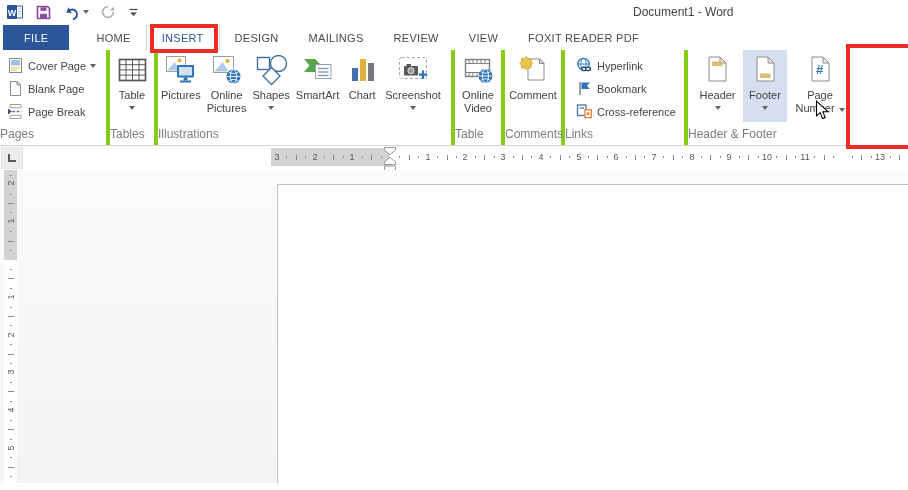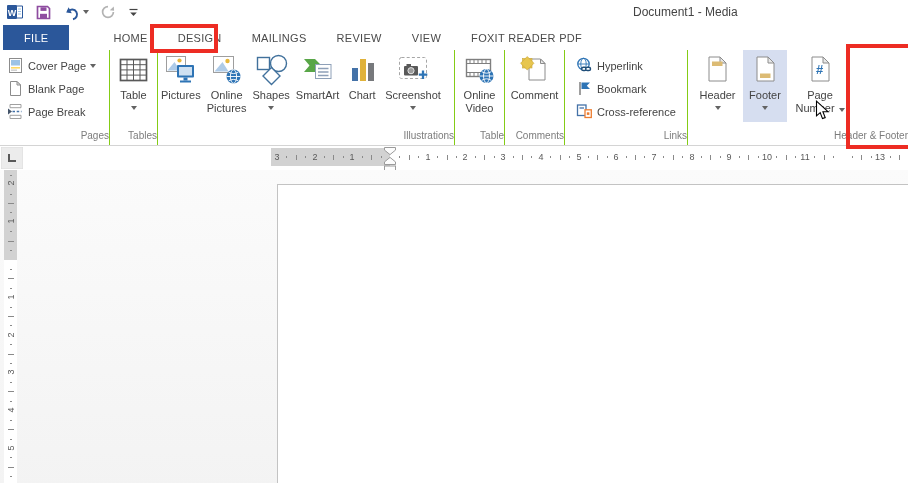--- a/index.html
+++ b/index.html
@@ -11,31 +11,31 @@
   
   #titlebar{position:absolute;left:0;top:0;width:908px;height:25px;background:#fff;}
   #qat{position:absolute;left:6px;top:2px;display:flex;align-items:center;}
   .qat-btn{display:inline-flex;align-items:center;margin-right:11px;height:20px;}
   .qat-btn svg{display:block;}
   #window-title{position:absolute;left:633px;top:5px;font-size:12px;color:#444;white-space:nowrap;}
 
   
   #tabrow{position:absolute;left:0;top:25px;width:908px;height:25px;display:flex;align-items:stretch;padding-left:3px;box-sizing:border-box;background:#fff;}
   .tab{display:flex;align-items:center;padding:0 15px;font-size:11px;letter-spacing:.3px;color:#4a4a4a;white-space:nowrap;cursor:default;}
-  .tab.file{background:var(--accent);color:#fff;padding:0 21px;margin-right:29px;}
+  .tab.file{background:var(--accent);color:#fff;padding:0 21px;margin-right:12px;}
   .tab.selected{color:var(--accent);background:#fff;border:1px solid #d9d9d9;border-bottom:none;}
 
   
   #ribbon{position:absolute;left:0;top:50px;width:908px;height:96px;background:#fff;border-bottom:1px solid #d4d4d4;box-sizing:border-box;}
   #ribbon-groups{display:flex;height:95px;}
-  .group{position:relative;height:95px;border-right:1px solid #84cc16;box-sizing:border-box;flex:0 0 auto;}
+  .group{position:relative;height:95px;border-right:4px solid #84cc16;box-sizing:border-box;flex:0 0 auto;}
   .group:last-child{border-right:none;flex:1;}
   .g-pages{width:110px}.g-tables{width:48px}.g-illustrations{width:297px}.g-apps{width:62px}
   .g-media{width:50px}.g-links{width:123px}.g-comments{width:60px}
-  .glabel{position:absolute;bottom:4px;left:0;width:100%;text-align:right;font-size:10px;color:var(--grouplabel);white-space:nowrap;}
+  .glabel{position:absolute;bottom:4px;left:0;width:100%;text-align:left;font-size:12px;color:var(--grouplabel);white-space:nowrap;}
   .gcontent{display:flex;}
   .stack{flex-direction:column;align-items:flex-start;padding:4px 0 0 3px;}
   .row{flex-direction:row;align-items:flex-start;}
   .sbtn{display:flex;align-items:center;height:23px;padding:0 4px;font-size:11px;white-space:nowrap;}
   .sbtn .sicon{width:17px;height:17px;margin-right:4px;display:inline-flex;}
   .lbtn{display:flex;flex-direction:column;align-items:center;padding:3px 3px 0 3px;min-width:40px;box-sizing:border-box;height:72px;}
   .lbtn .l1,.lbtn .l2{font-size:11px;line-height:13px;white-space:nowrap;}
   .lbtn .icon32{width:33px;height:33px;margin-bottom:3px;}
   .lbtn.hovered{background:var(--hover);}
   .dar{display:inline-block;width:0;height:0;border-left:3px solid transparent;border-right:3px solid transparent;border-top:4px solid #636363;}
@@ -117,29 +117,32 @@
         </span>
         <span class="qat-btn">
           <span>
             <svg width="13" height="14" viewBox="0 0 13 14">
               <path d="M2.5 4.5h8" stroke="#444" stroke-width="1.2"></path>
               <path d="M3.2 7.5l3.3 3.4 3.3-3.4z" fill="#444"></path>
             </svg>
           </span>
         </span>
       </div>
-    <div id="window-title">Document1 - Media</div>
+    <div id="window-title">Document1 - Word</div>
   </div>
 
   <div id="tabrow">
       <div class="tab file">
         <span>FILE</span>
       </div>
       <div class="tab">
         <span>HOME</span>
+      </div>
+      <div class="tab selected" id="tab-selected">
+        <span>INSERT</span>
       </div>
       <div class="tab">
         <span>DESIGN</span>
       </div>
       <div class="tab">
         <span>MAILINGS</span>
       </div>
       <div class="tab">
         <span>REVIEW</span>
       </div>

